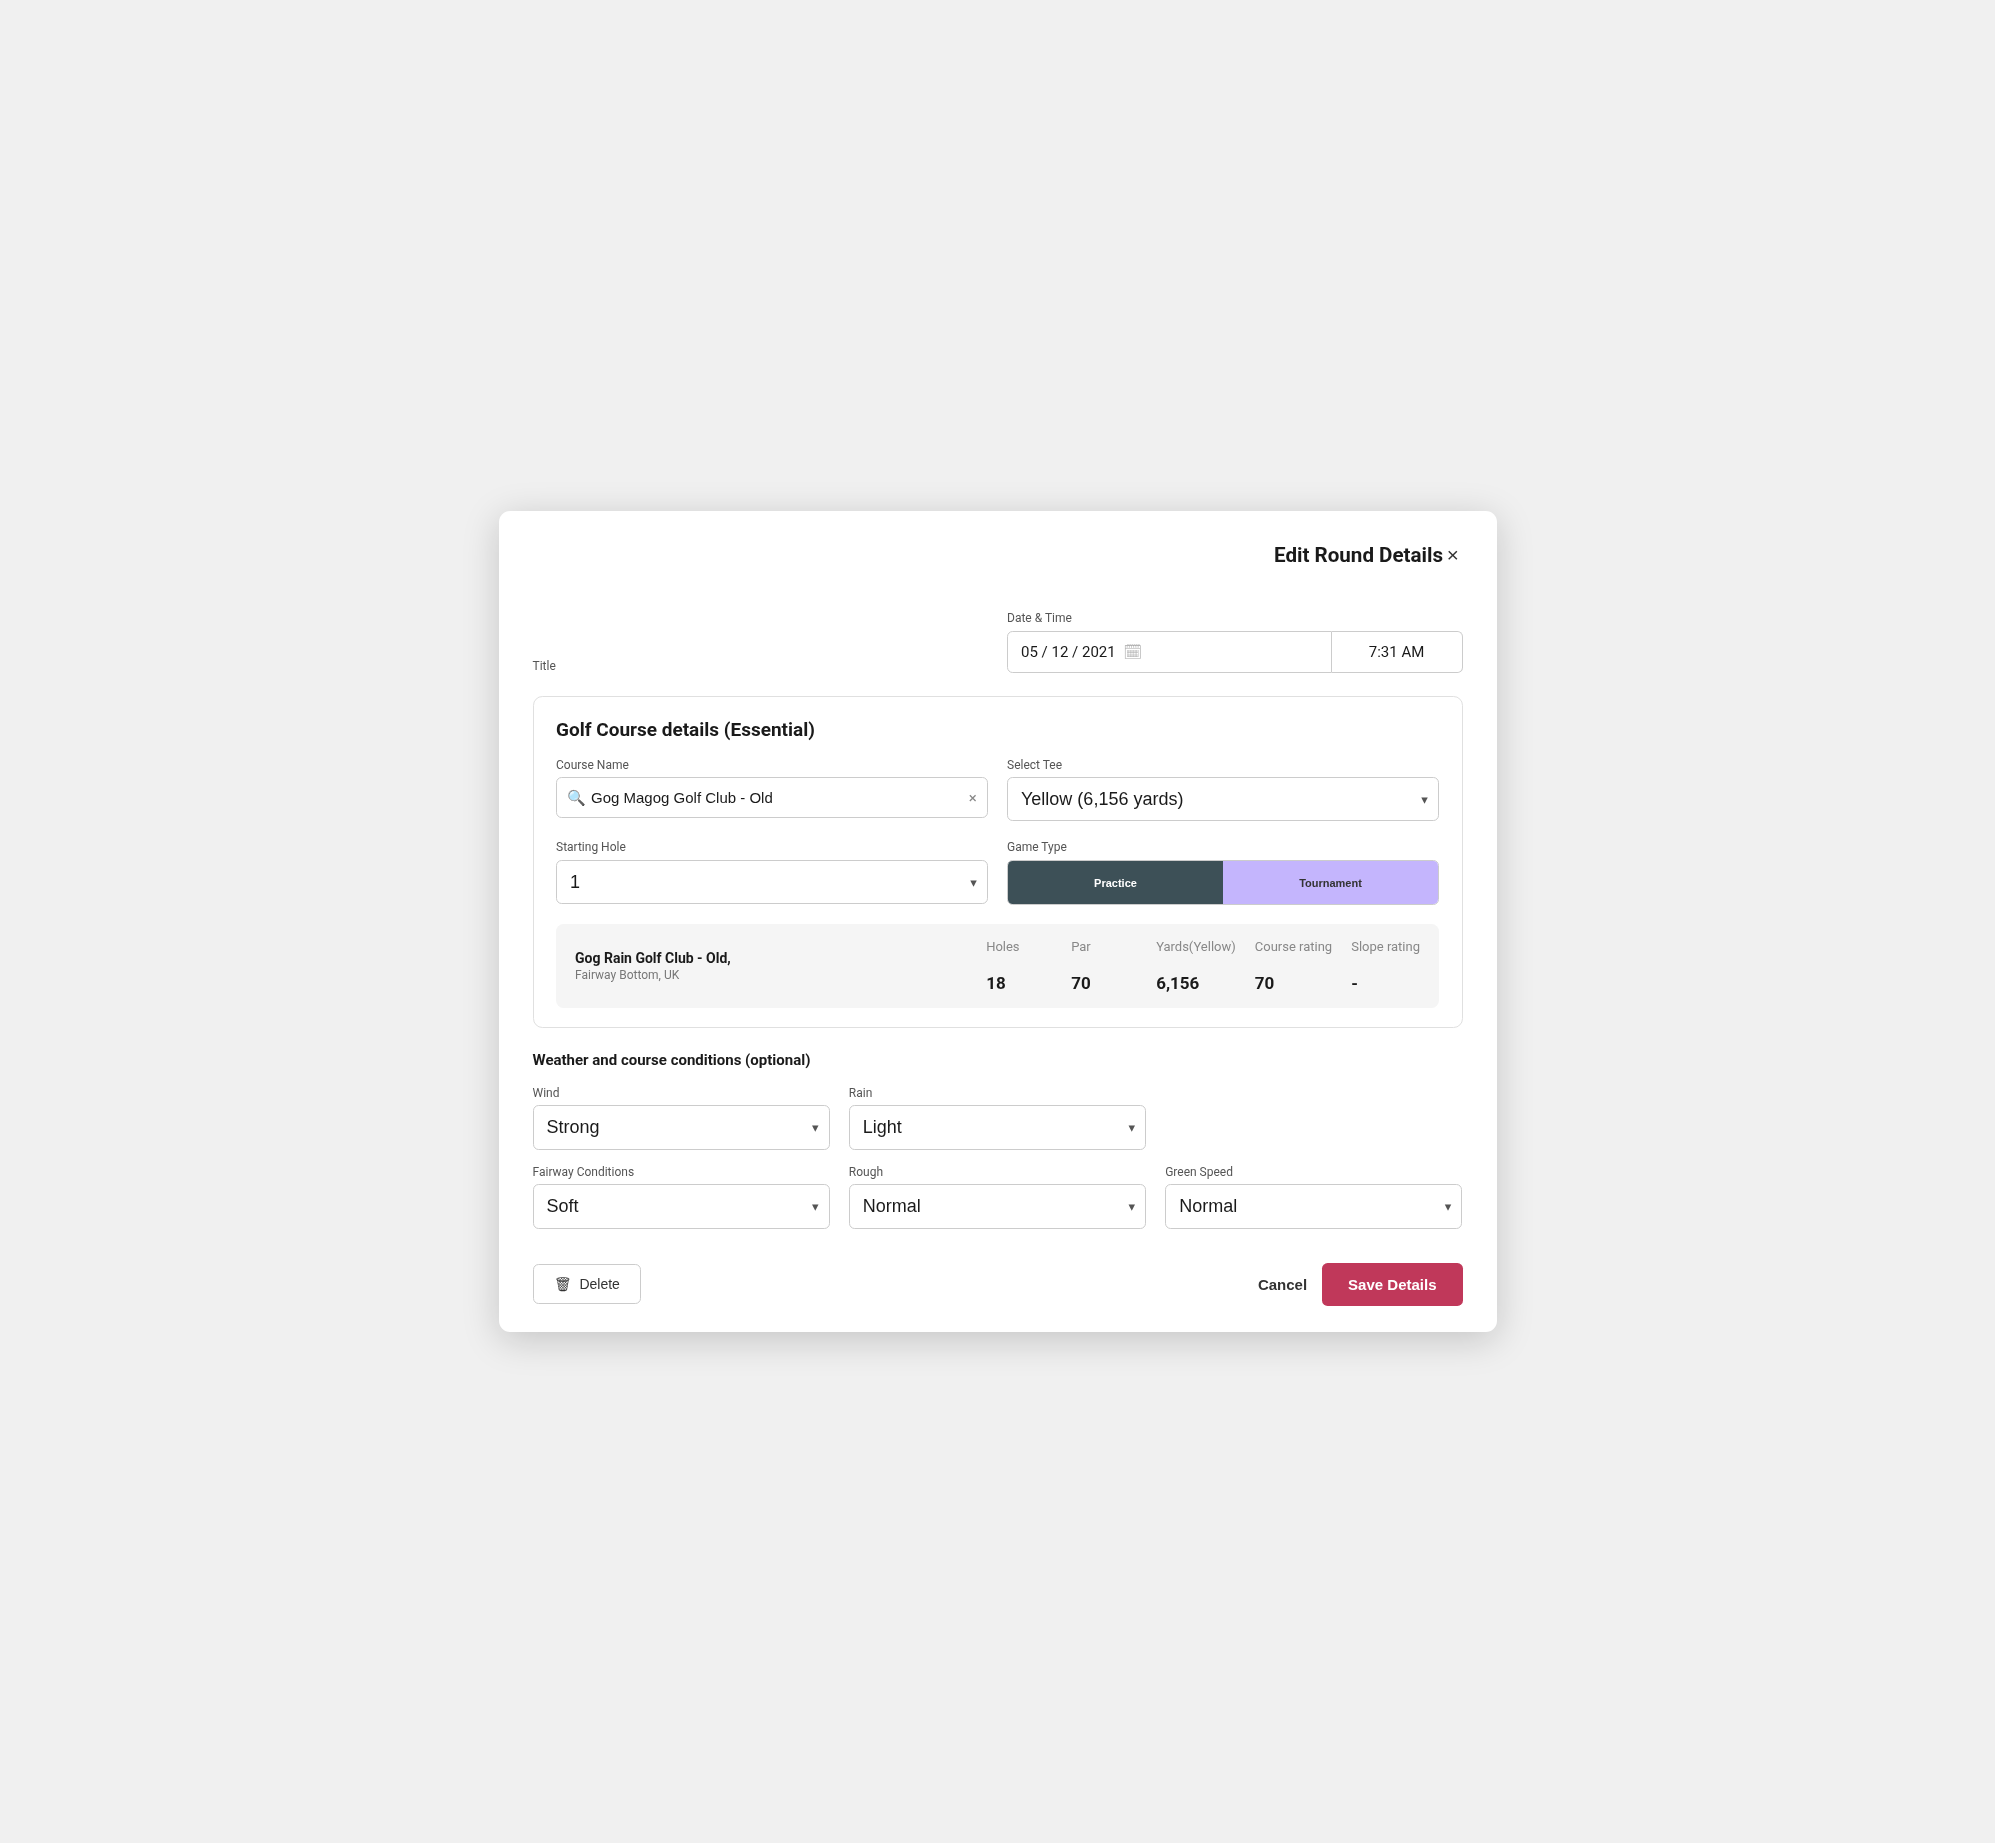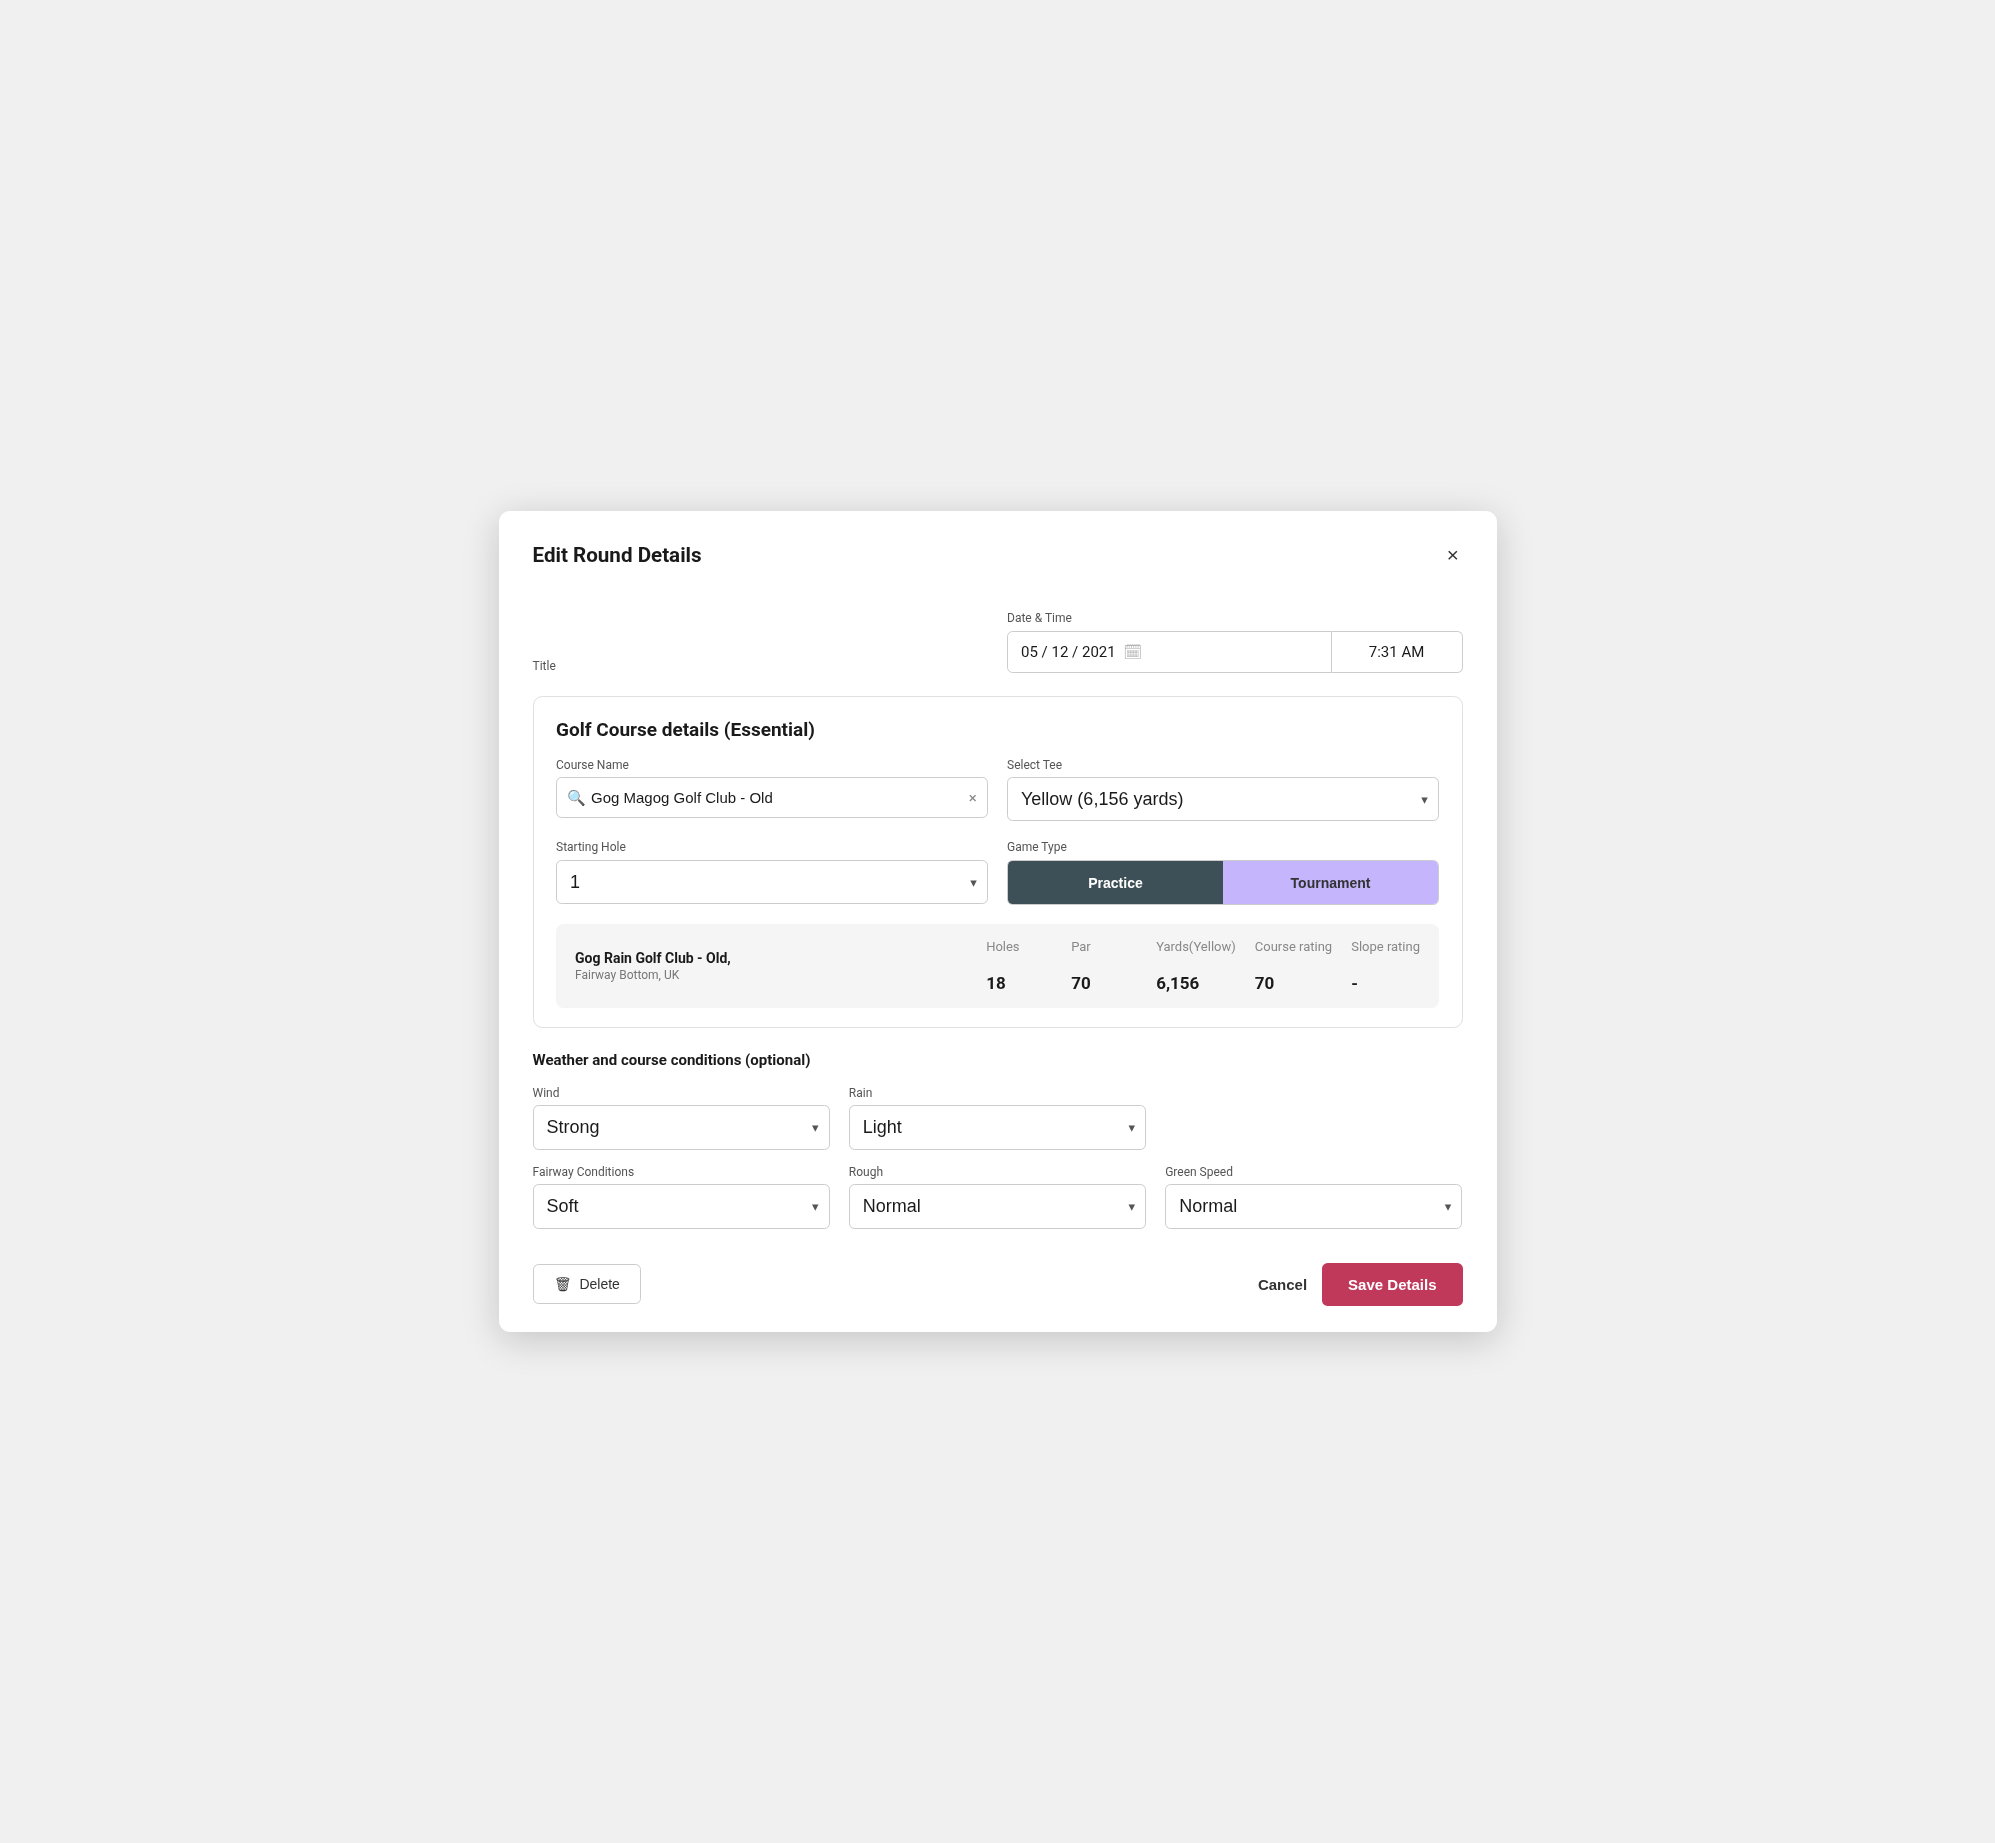--- a/index.html
+++ b/index.html
@@ -17,21 +17,21 @@
       border-radius: 11.2px;
       width: 998px;
       max-width: 100%;
       padding: 30px 34px 26px;
       box-shadow: 0 7.5px 37px rgba(0,0,0,0.18);
       position: relative;
     }
     .modal-header {
       display: flex;
       align-items: center;
-      justify-content: space-between;
+      justify-content: flex-end;
       margin-bottom: 42px;
     }
     .modal-title {
       font-size: 20.6px;
       font-weight: 700;
       color: #1a1a1a;
     }
     .close-btn {
       background: none;
       border: none;
@@ -174,21 +174,21 @@
     .game-type-toggle {
       display: flex;
       border: 1.4px solid #ccc;
       border-radius: 5.6px;
       overflow: hidden;
       height: 45px;
     }
     .toggle-btn {
       flex: 1;
       border: none;
-      font-size: 14px;
+      font-size: 11px;
       font-weight: 600;
       cursor: pointer;
       transition: background 0.2s;
     }
     .toggle-btn.active {
       background: #3d5057;
       color: #fff;
     }
     .toggle-btn.inactive {
       background: #c4b5fd;

